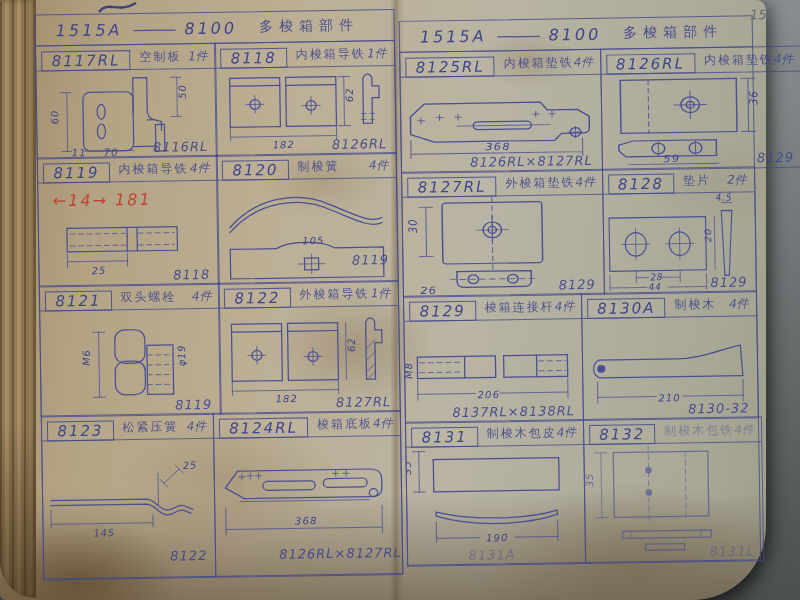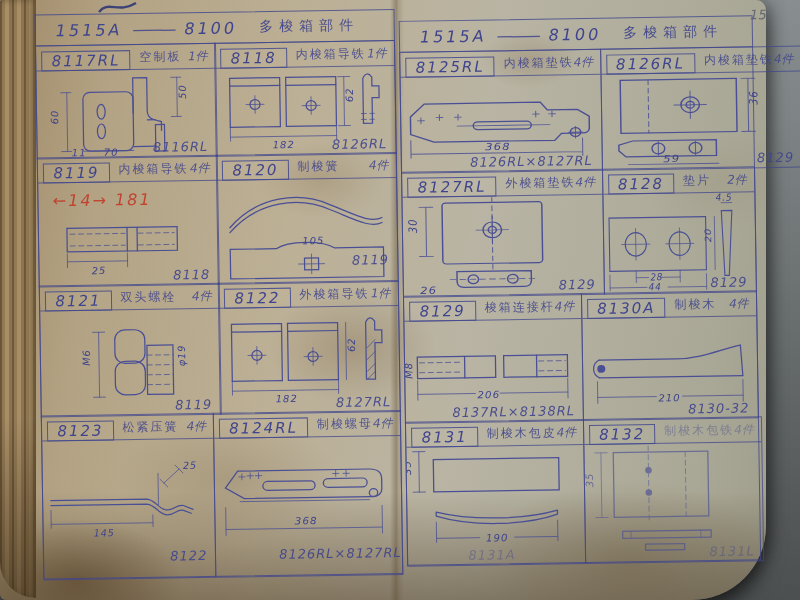--- a/index.html
+++ b/index.html
@@ -254,21 +254,21 @@
               <path class="thin" d="M8,84 h106 M8,70 v18 M114,76 v12"></path>
               <text x="52" y="97" font-size="11">145</text>
             </svg>
             <span class="corner up">8122</span>
           </div>
         </div>
 
         <div class="pcell">
           <div class="chead">
             <span class="idbox">8124RL</span>
-            <span class="pname">制梭螺母</span>
+            <span class="pname">梭箱底板</span>
             <span class="qty">4件</span>
           </div>
           <div class="draw">
             <svg viewBox="0 0 178 139" preserveAspectRatio="none">
               <path d="M10,50 L22,33 H148 q12,0 12,10 v10 q0,8 -10,8 H28 L10,50 z"></path>
               <path class="thin" d="M24,64 h124"></path>
               <rect x="46" y="44" width="50" height="9" rx="4.5"></rect>
               <rect x="104" y="42" width="42" height="9" rx="4.5"></rect>
               <circle cx="152" cy="57" r="4"></circle>
               <path class="thin" d="M23,39 h6 M26,36 v6 M31,38 h6 M34,35 v6 M39,38 h6 M42,35 v6 M113,37 h6 M116,34 v6 M123,37 h6 M126,34 v6"></path>

